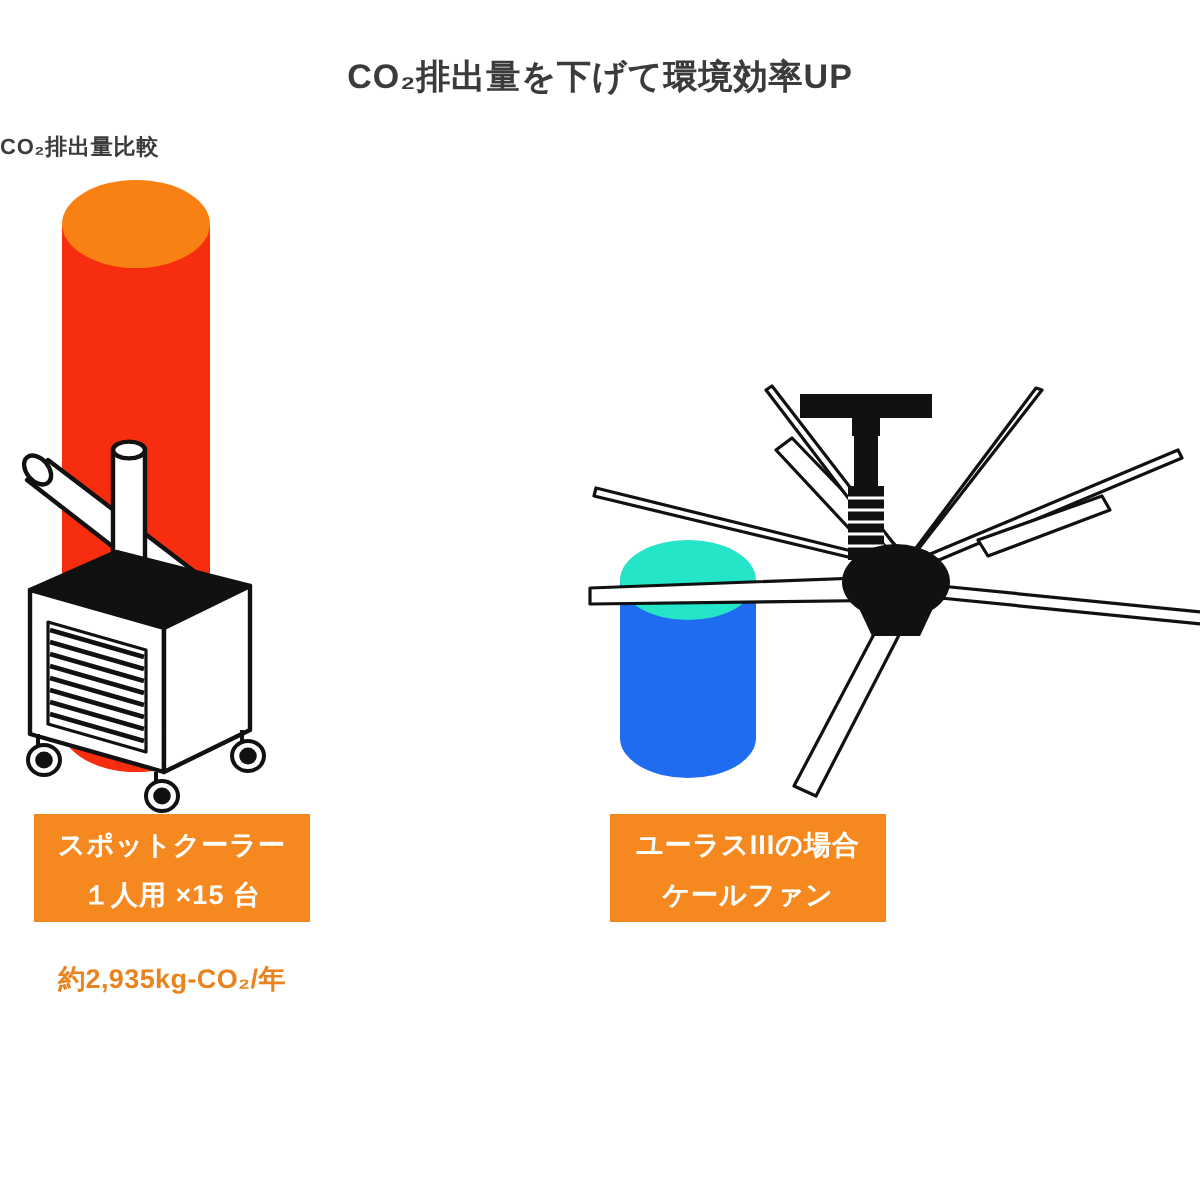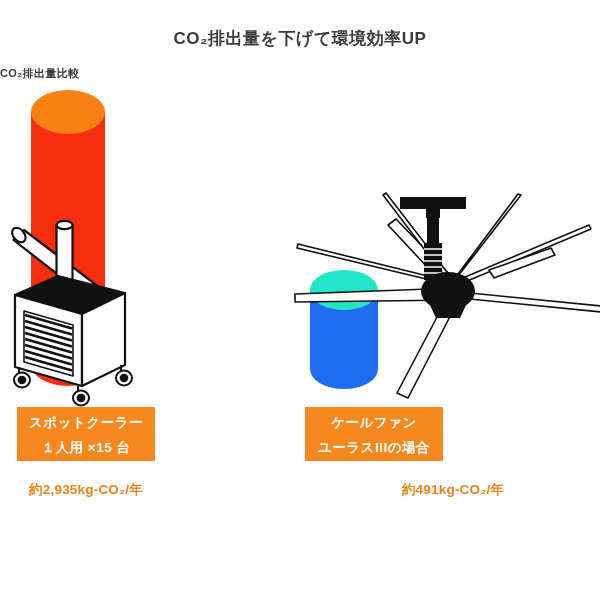--- a/index.html
+++ b/index.html
@@ -242,20 +242,19 @@
           <g fill="#111111">
             <ellipse cx="148" cy="279" rx="27" ry="19"></ellipse>
             <path d="M128,289 L168,289 L160,306 L136,306 Z"></path>
             <ellipse cx="148" cy="271" rx="20" ry="9"></ellipse>
           </g>
         </g>
       </svg>
     </div>
 
     <div class="label-box right-box">
+      <div>ユーラスIIIの場合</div>
       <div>ケールファン</div>
-      <div>ユーラスIIIの場合</div>
-    </div>
-
-    <div class="caption right-cap">約491kg-CO₂/年</div>
+    </div>
+
   </div>
 
 </div>
 
 </body></html>

